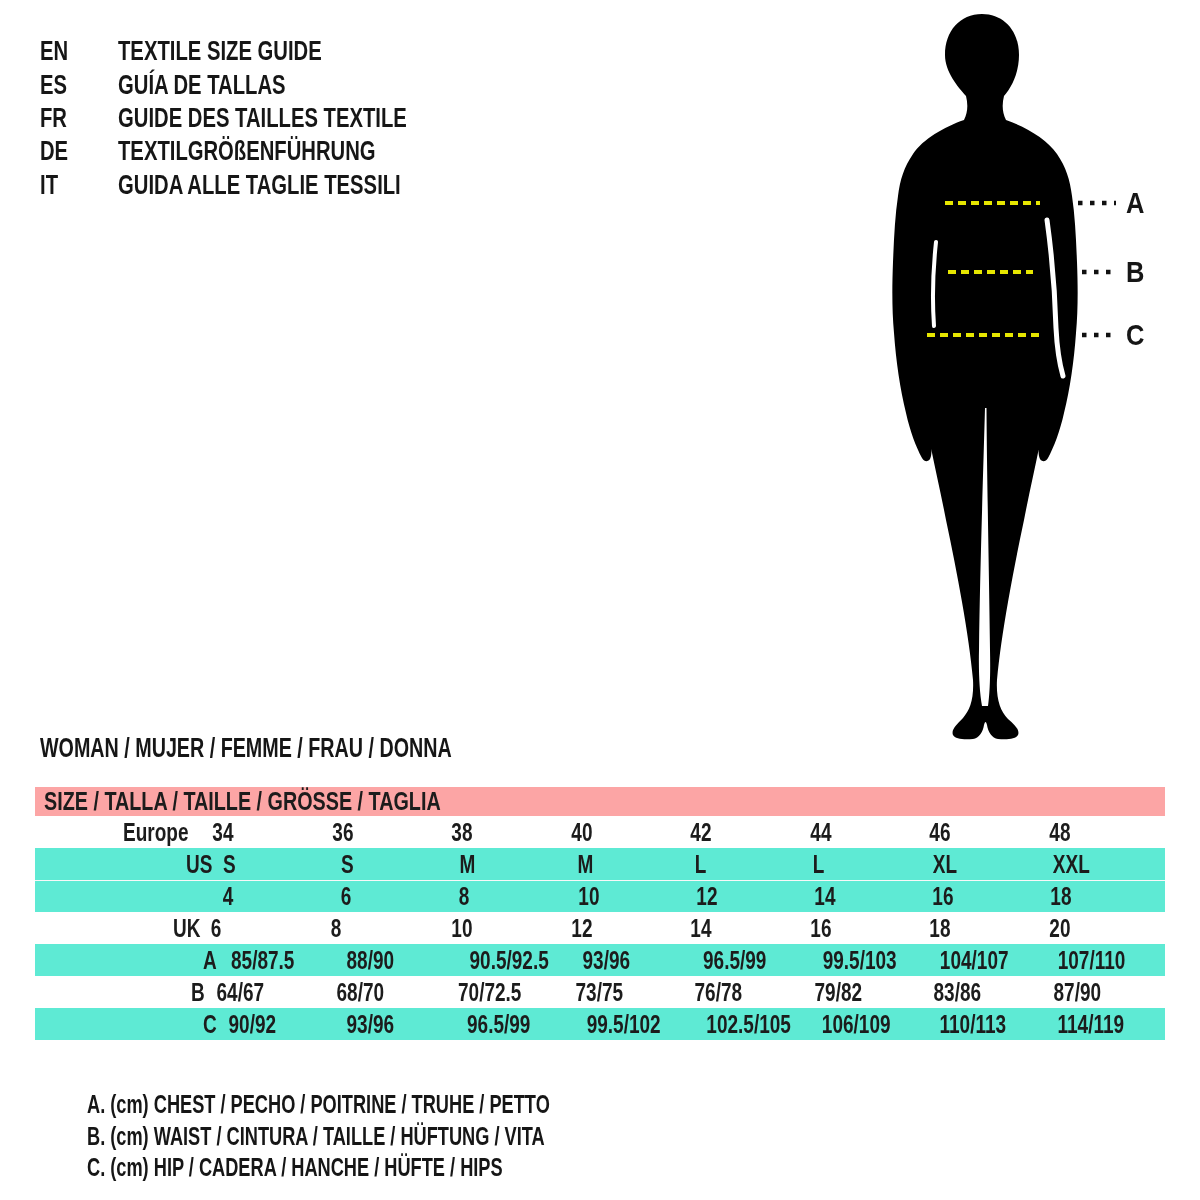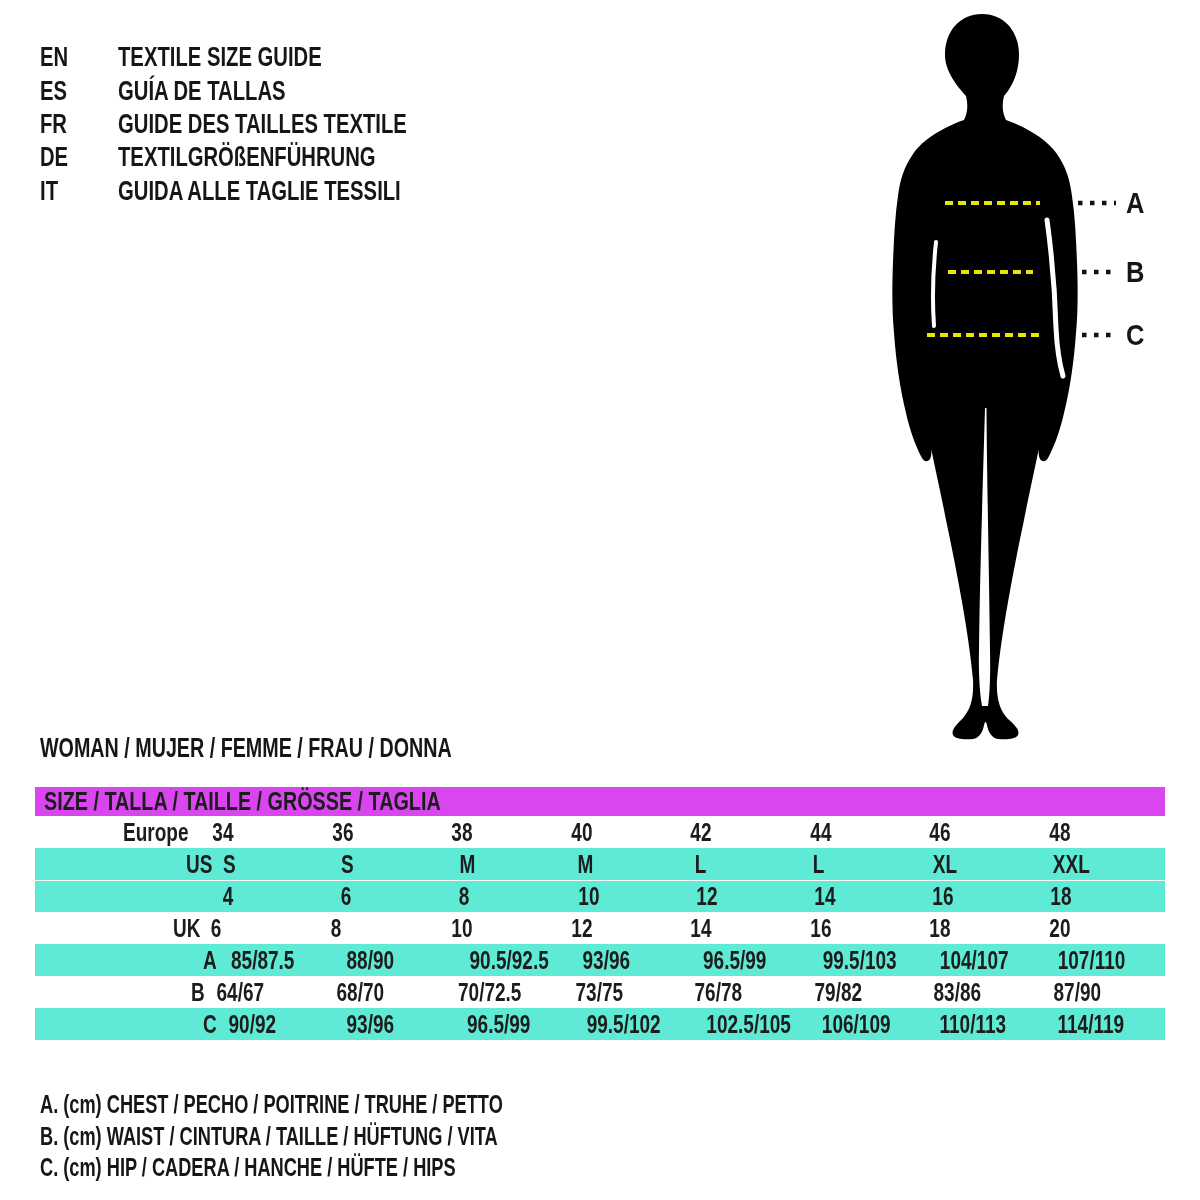--- a/index.html
+++ b/index.html
@@ -1,21 +1,21 @@
 <!DOCTYPE html>
 <html><head>
 <meta charset="utf-8">
 <style>
   html,body { margin:0; padding:0; background:#ffffff; }
   .canvas {
     position:relative; width:1200px; height:1200px; background:#ffffff;
     font-family:"Liberation Sans", sans-serif; color:#111; overflow:hidden;
   }
   
-  .lang-list { position:absolute; left:40px; top:41px; }
+  .lang-list { position:absolute; left:40px; top:35px; }
   .lang-row {
     display:grid; grid-template-columns:104px auto; align-items:center;
     height:33.4px; font-size:27px; font-weight:bold; white-space:nowrap;
     transform:scaleX(0.75); transform-origin:0 50%; color:#161616;
   }
   
   .figure-svg { position:absolute; left:858px; top:10px; }
   .marker {
     position:absolute; left:1126px; width:40px; height:34px; line-height:34px;
     font-size:30px; font-weight:bold; color:#161616;
@@ -26,38 +26,38 @@
   .marker-c { top:318px; }
   
   .section-title {
     position:absolute; left:40px; top:733px; height:30px; line-height:30px;
     font-size:27px; font-weight:bold; white-space:nowrap;
     transform:scaleX(0.73); transform-origin:0 50%; color:#161616;
   }
   
   .size-table { position:absolute; left:35px; top:787px; width:1130px; }
   .tbl-header {
-    height:29px; line-height:29px; background:#d946ef; color:#2b2b2b;
+    height:29px; line-height:29px; background:#fca5a5; color:#2b2b2b;
     padding-left:9px; overflow:hidden; white-space:nowrap;
   }
   .tbl-header .cx { font-size:26px; font-weight:bold; }
   .tbl-row { display:flex; height:32px; line-height:32px; }
   .tbl-row.shaded { background:#5eead4;padding-left:12px; }
   .tbl-row.sub-divider { border-top:1px solid #f8f8f8; height:31px; line-height:31px; }
   .cell-label { flex:0 0 165px; padding-left:9px; text-align:right; white-space:nowrap; }
   .cell { flex:1 1 0; text-align:left; white-space:nowrap; }
   .cx {
     display:inline-block; font-size:25px; font-weight:bold; color:#1c1c1c;
     transform:scaleX(0.76); white-space:nowrap;
   }
   .cell-label .cx { transform-origin:0 50%; }
   .cell .cx { transform-origin:50% 50%; }
   
   .legend { position:absolute; left:40px; top:1089px; }
-  .legend-line { height:31.5px; line-height:31.5px; white-space:nowrap; }
+  .legend-line { height:31.5px; line-height:31.5px; white-space:nowrap;margin-left:47px; }
   .legend-line .cx { font-size:26px; font-weight:bold; transform:scaleX(0.70); transform-origin:0 50%; color:#161616; }
 </style>
 </head>
 <body>
 
 <div class="canvas">
 
   <div class="lang-list">
     <div class="lang-row">
       <span>EN</span>

